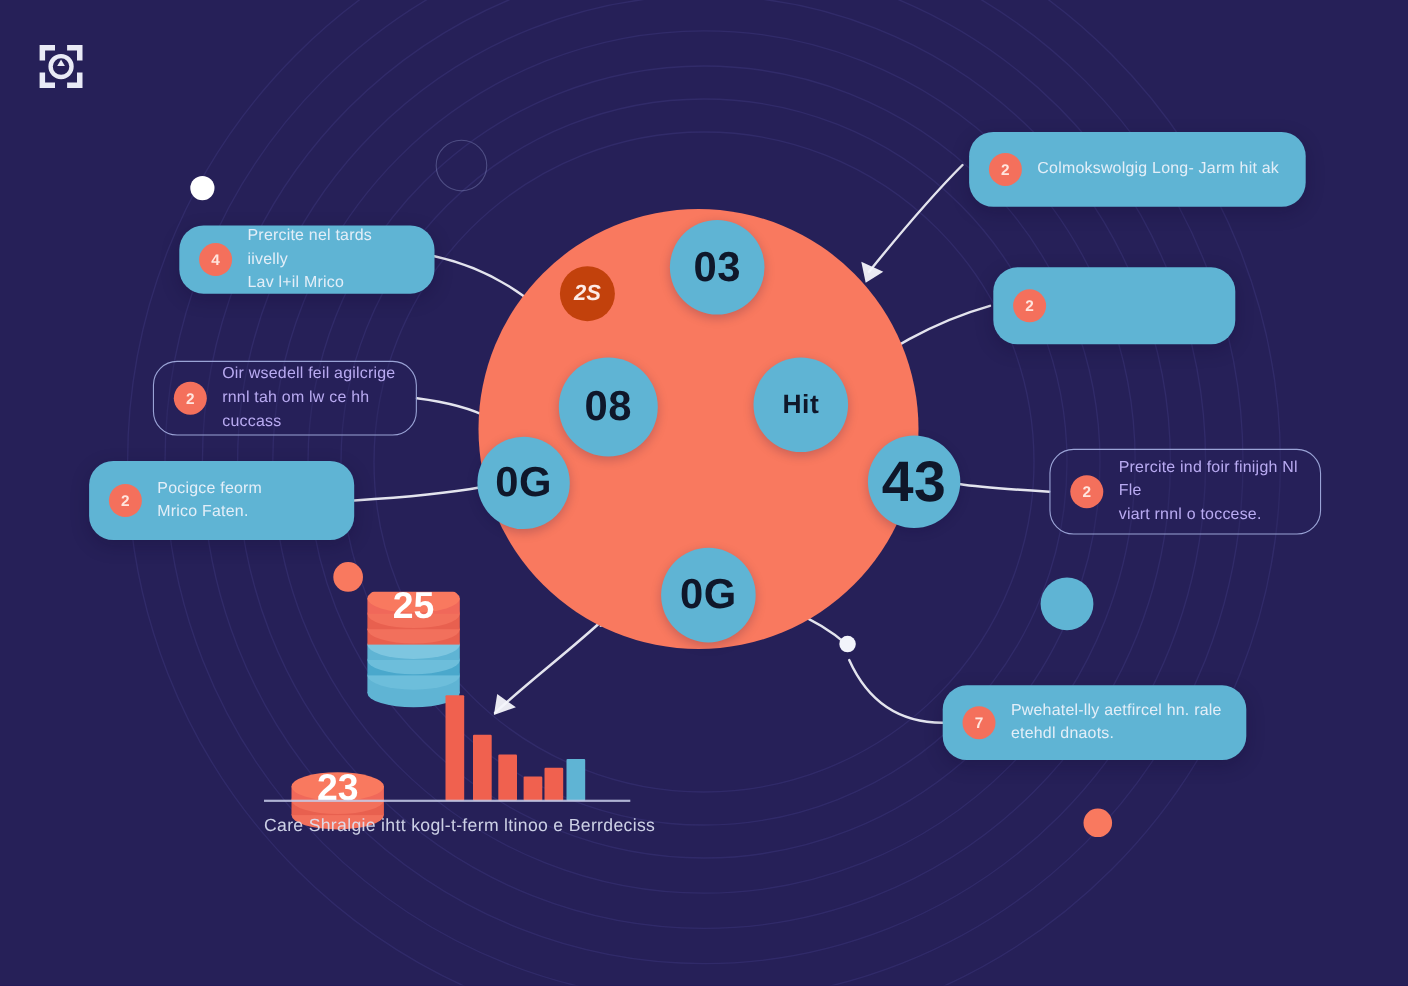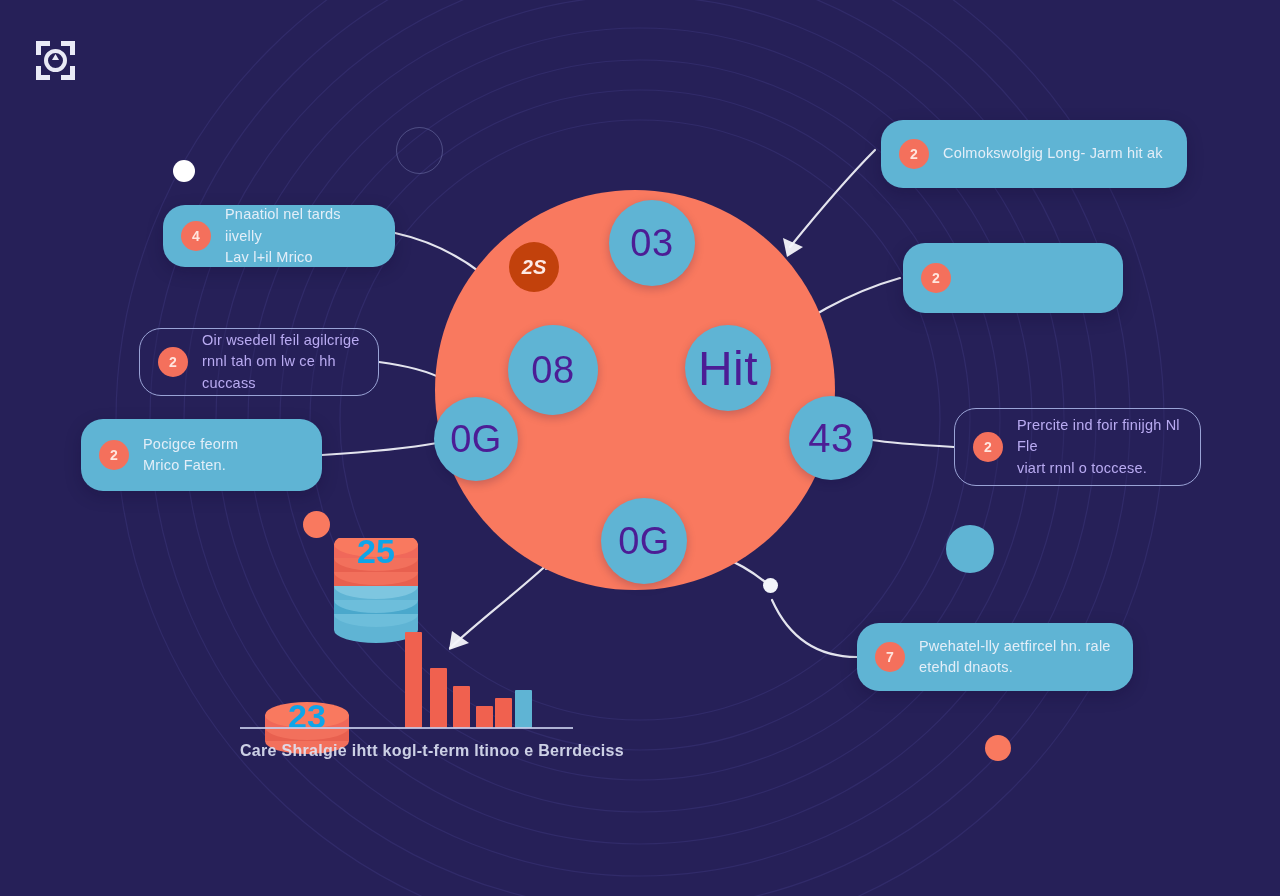--- a/index.html
+++ b/index.html
@@ -47,29 +47,29 @@
   }
 
   
   .bubble {
     position: absolute;
     border-radius: 50%;
     background: #5fb4d4;
     display: flex;
     align-items: center;
     justify-content: center;
-    color: #4c1d95;
-    font-weight: normal;
+    color: #0f172a;
+    font-weight: bold;
     letter-spacing: 0.5px;
     box-shadow: 0 3px 10px rgba(20, 10, 60, 0.22);
   }
   .bubble-03 { left: 609px; top: 200px;  width: 86px;  height: 86px;  font-size: 38px; }
   .bubble-06 { left: 508px; top: 325px;  width: 90px;  height: 90px;  font-size: 38px; }
-  .bubble-hit{ left: 685px; top: 325px;  width: 86px;  height: 86px;  font-size: 48px; }
-  .bubble-43 { left: 789px; top: 396px;  width: 84px;  height: 84px;  font-size: 40px; }
+  .bubble-hit{ left: 685px; top: 325px;  width: 86px;  height: 86px;  font-size: 24px; }
+  .bubble-43 { left: 789px; top: 396px;  width: 84px;  height: 84px;  font-size: 52px; }
   .bubble-0gl{ left: 434px; top: 397px;  width: 84px;  height: 84px;  font-size: 38px; }
   .bubble-0gb{ left: 601px; top: 498px;  width: 86px;  height: 86px;  font-size: 38px; }
 
   .mini-badge {
     position: absolute;
     left: 509px;
     top: 242px;
     width: 50px;
     height: 50px;
     border-radius: 50%;
@@ -132,21 +132,21 @@
   .c-botright  { left: 857px; top: 623px; width: 276px; height: 68px; }
 
   
   .coin-stack {
     position: absolute;
   }
   .coin-label {
     position: absolute;
     width: 100%;
     text-align: center;
-    color: #0ea5e9;
+    color: #ffffff;
     font-size: 34px;
     font-weight: bold;
   }
 
   
   .chart {
     position: absolute;
     left: 405px;
     top: 620px;
     width: 125px;
@@ -169,21 +169,20 @@
   }
   .chart-caption {
     position: absolute;
     left: 240px;
     top: 742px;
     width: 400px;
     color: #dfe4f5;
     font-size: 16px;
     letter-spacing: 0.3px;
     opacity: 0.9;
-    font-weight: bold;
   }
 
   
   .dot {
     position: absolute;
     border-radius: 50%;
   }
   .dot-white  { left: 173px; top: 160px; width: 22px; height: 22px; background: #ffffff; }
   .dot-coral1 { left: 303px; top: 511px; width: 27px; height: 27px; background: #f9795f; }
   .dot-blue   { left: 946px; top: 525px; width: 48px; height: 48px; background: #5fb4d4; }
@@ -267,21 +266,21 @@
   <div class="callout filled c-topright">
     <div class="callout-badge">2</div>
     <div class="callout-text">
       <div>Colmokswolgig Long- Jarm hit ak</div>
     </div>
   </div>
 
   <div class="callout filled c-upleft">
     <div class="callout-badge">4</div>
     <div class="callout-text">
-      <div>Pnaatiol nel tards iivelly</div>
+      <div>Prercite nel tards iivelly</div>
       <div>Lav l+il Mrico</div>
     </div>
   </div>
 
   <div class="callout filled c-midright">
     <div class="callout-badge">2</div>
   </div>
 
   <div class="callout outlined c-midleft">
     <div class="callout-badge">2</div>

